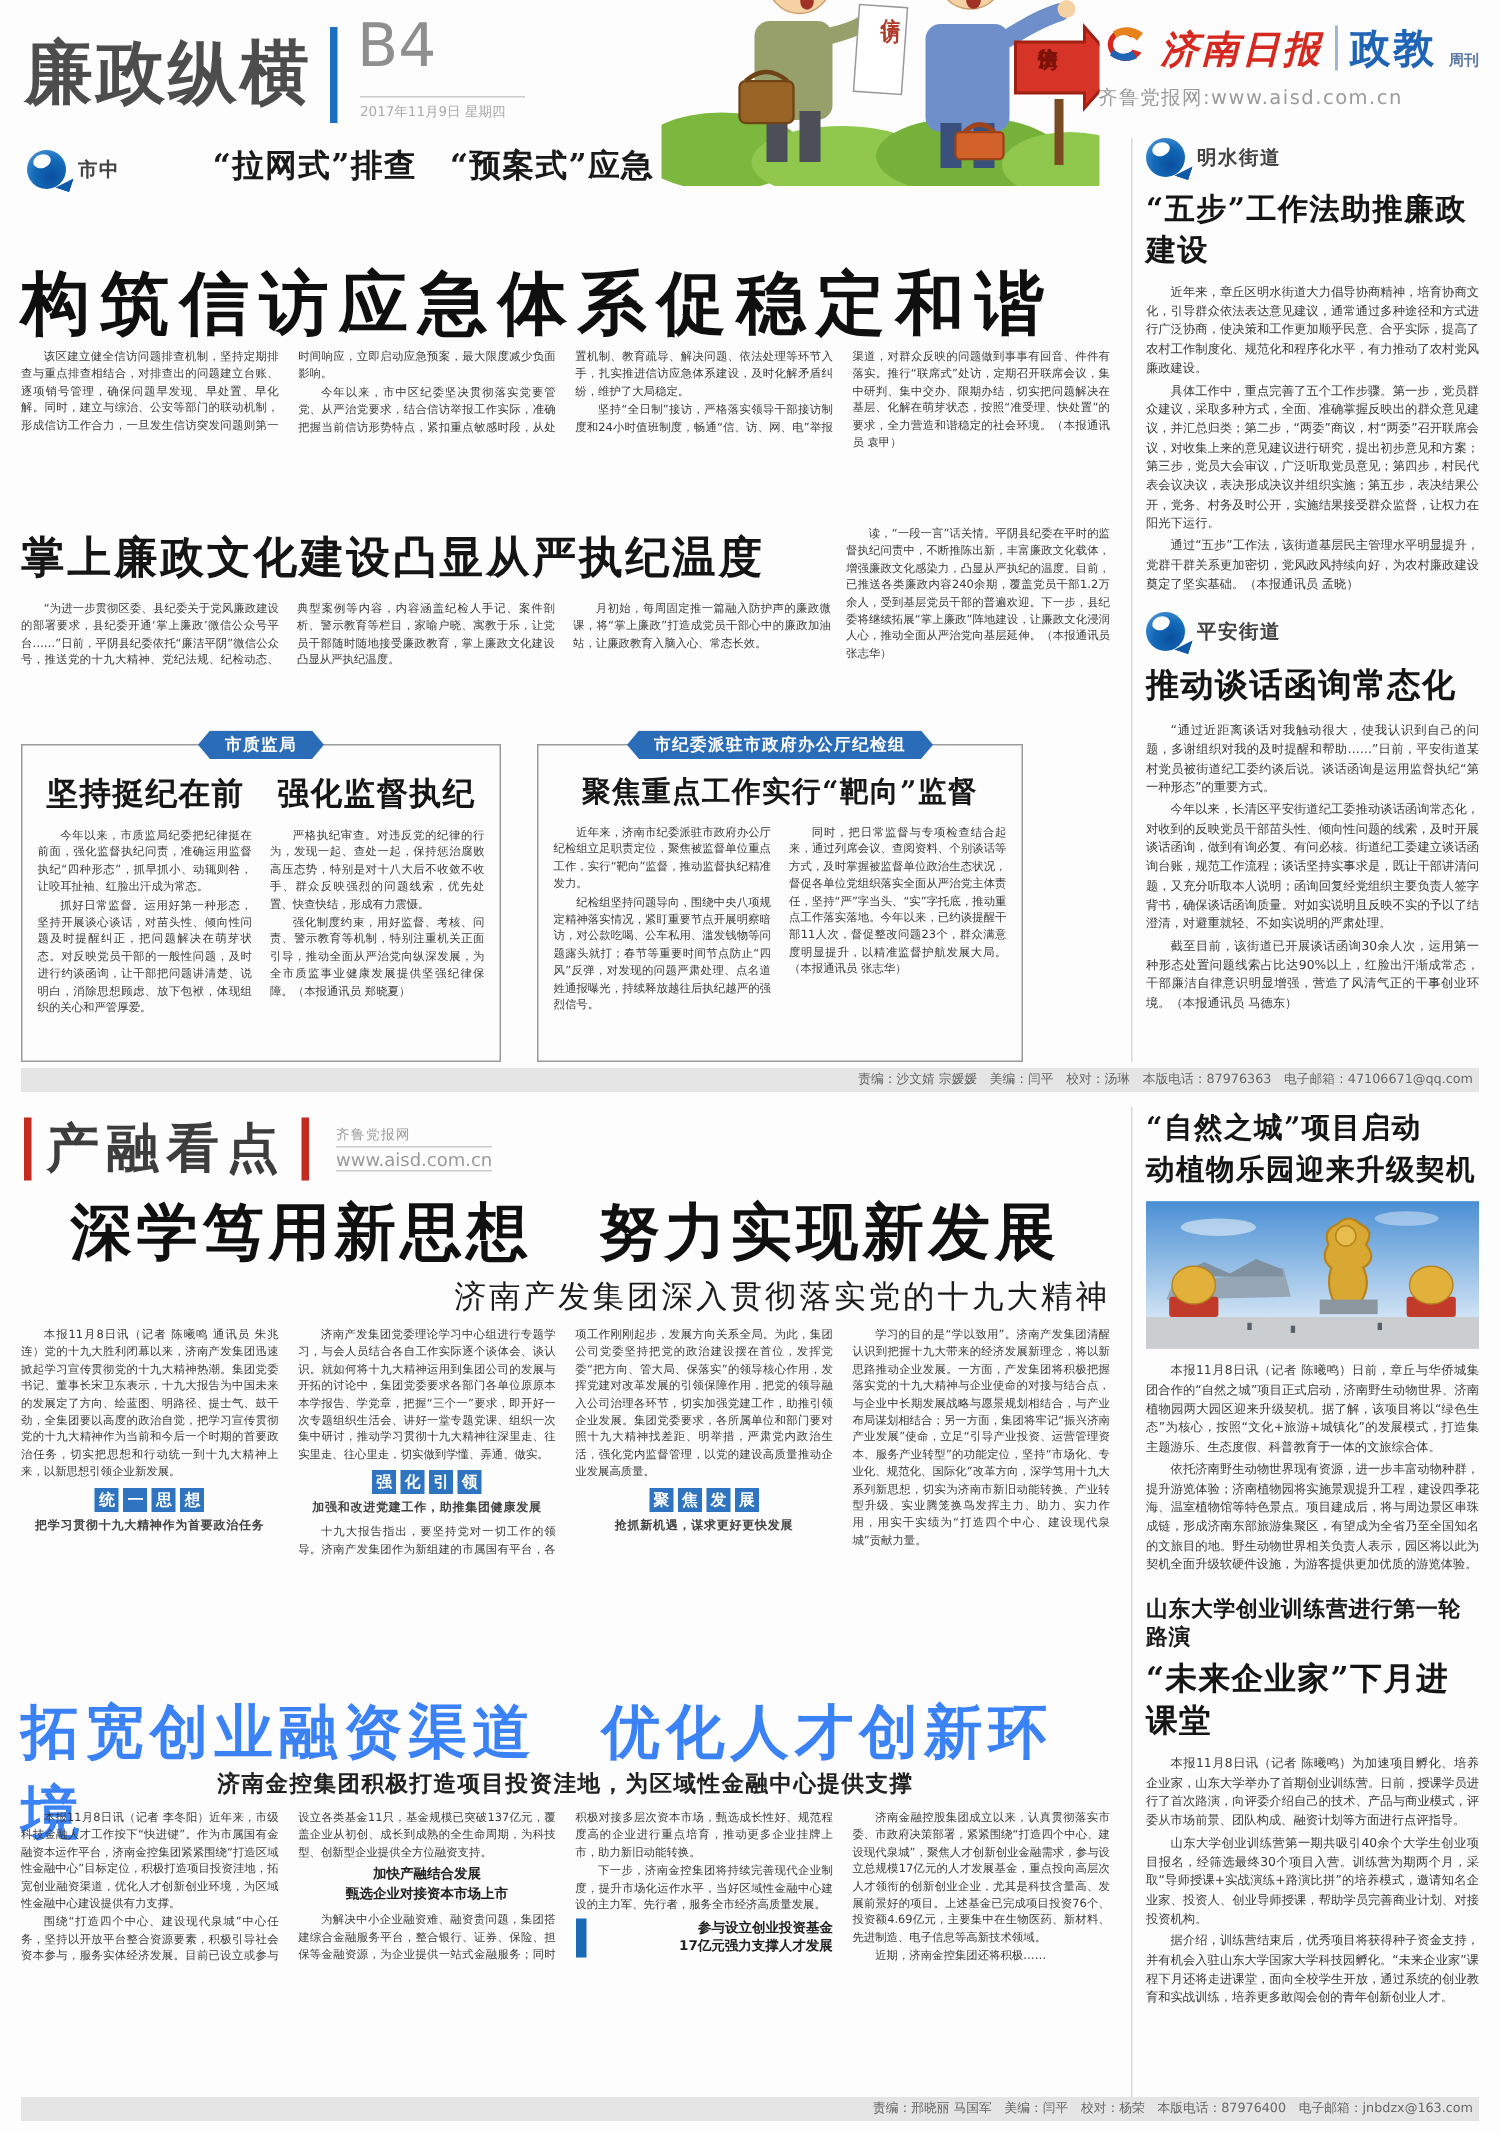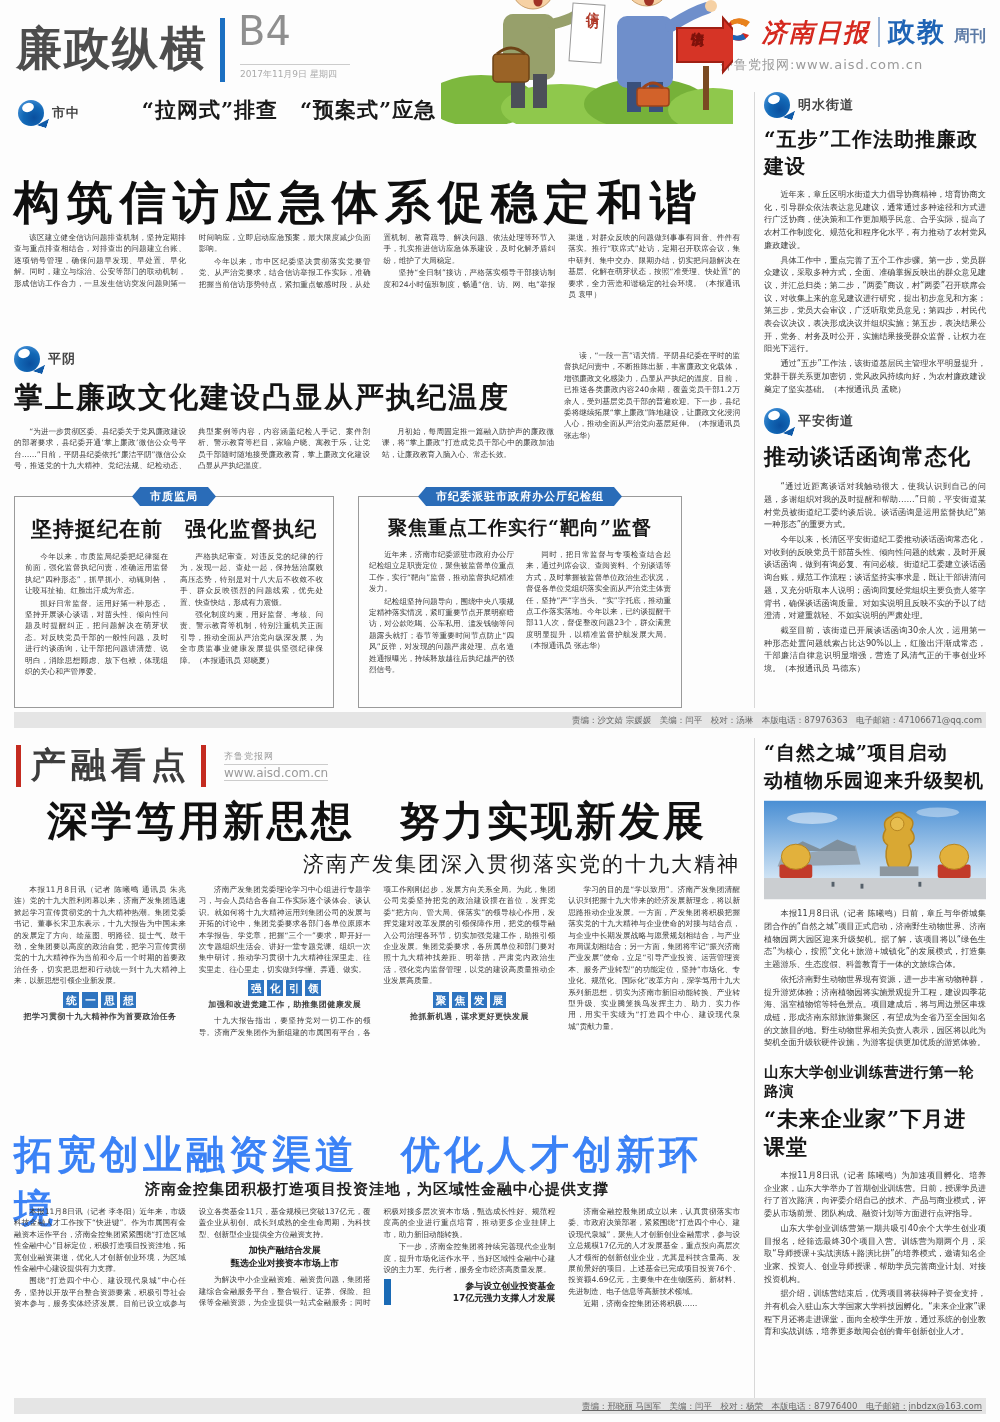--- a/index.html
+++ b/index.html
@@ -9,21 +9,21 @@
   .masthead{position:absolute;top:6px;left:14px;right:14px;height:84px;}
   .brand{position:absolute;left:2px;top:12px;font-size:46px;font-weight:900;color:#4d4d4d;letter-spacing:2px;}
   .mast-vbar{position:absolute;left:206px;top:12px;width:5px;height:64px;background:#1c70c2;}
   .pageno{position:absolute;left:224px;top:2px;font-size:40px;color:#8f8f8f;}
   .dateline{position:absolute;left:226px;top:58px;font-size:9px;color:#aaa;border-top:1px solid #ccc;padding-top:3px;width:110px;}
   .mast-right{position:absolute;right:0;top:8px;text-align:left;}
   .logo-row{display:flex;align-items:center;justify-content:flex-end;gap:8px;}
   .paper-name{color:#d5281e;font-weight:900;font-size:25px;font-style:italic;letter-spacing:2px;}
   .logo-div{width:2px;height:30px;background:#9fb6d6;}
   .edition{color:#1f64b5;font-weight:900;font-size:27px;letter-spacing:2px;}
-  .edition-suffix{color:#5b7aa6;font-size:16px;font-weight:bold;align-self:flex-end;margin-bottom:3px;}
+  .edition-suffix{color:#5b7aa6;font-size:10px;font-weight:bold;align-self:flex-end;margin-bottom:3px;}
   .site-line{margin-top:6px;font-size:13px;color:#9a9a9a;letter-spacing:1px;}
   
   .ball{position:relative;display:inline-block;width:26px;height:26px;border-radius:50%;
         background:radial-gradient(circle at 62% 68%, #0a4f9e 0%, #1268b6 45%, #3c8ad2 78%, #6aaae2 100%);
         vertical-align:middle;flex:none;}
   .ball::before{content:'';position:absolute;left:4px;top:3px;width:12px;height:9px;border-radius:50%;background:#fff;transform:rotate(-18deg);}
   .ball::after{content:'';position:absolute;right:-4px;bottom:-1px;width:10px;height:10px;background:#0f5aa8;clip-path:polygon(100% 0,100% 100%,0 100%);transform:rotate(18deg);}
   .region-row{display:flex;align-items:center;gap:8px;}
   .region-label{font-size:13px;font-weight:bold;color:#444;letter-spacing:1px;}
   .bt{font-size:7.6px;line-height:1.5;color:#3a3a3a;text-align:justify;}
@@ -165,24 +165,20 @@
     </div>
     <div class="headline1">构筑信访应急体系促稳定和谐</div>
     <div class="body1 bt">
         <p>该区建立健全信访问题排查机制，坚持定期排查与重点排查相结合，对排查出的问题建立台账、逐项销号管理，确保问题早发现、早处置、早化解。同时，建立与综治、公安等部门的联动机制，形成信访工作合力，一旦发生信访突发问题则第一时间响应，立即启动应急预案，最大限度减少负面影响。</p>
         <p>今年以来，市中区纪委坚决贯彻落实党要管党、从严治党要求，结合信访举报工作实际，准确把握当前信访形势特点，紧扣重点敏感时段，从处置机制、教育疏导、解决问题、依法处理等环节入手，扎实推进信访应急体系建设，及时化解矛盾纠纷，维护了大局稳定。</p>
         <p>坚持“全日制”接访，严格落实领导干部接访制度和24小时值班制度，畅通“信、访、网、电”举报渠道，对群众反映的问题做到事事有回音、件件有落实。推行“联席式”处访，定期召开联席会议，集中研判、集中交办、限期办结，切实把问题解决在基层、化解在萌芽状态，按照“准受理、快处置”的要求，全力营造和谐稳定的社会环境。（本报通讯员 袁甲）</p>
       </div>
 
     <div class="pingyin">
       <div class="py-main">
-        <div class="region-row">
-          <span class="ball"></span>
-          <span class="region-label">平阴</span>
-        </div>
         <div class="py-head serif">掌上廉政文化建设凸显从严执纪温度</div>
         <div class="py-body bt">
             <p>“为进一步贯彻区委、县纪委关于党风廉政建设的部署要求，县纪委开通‘掌上廉政’微信公众号平台……”日前，平阴县纪委依托“廉洁平阴”微信公众号，推送党的十九大精神、党纪法规、纪检动态、典型案例等内容，内容涵盖纪检人手记、案件剖析、警示教育等栏目，家喻户晓、寓教于乐，让党员干部随时随地接受廉政教育，掌上廉政文化建设凸显从严执纪温度。</p>
             <p>月初始，每周固定推一篇融入防护声的廉政微课，将“掌上廉政”打造成党员干部心中的廉政加油站，让廉政教育入脑入心、常态长效。</p>
           </div>
       </div>
       <div class="py-side bt">
           <p>读，“一段一言”话关情。平阴县纪委在平时的监督执纪问责中，不断推陈出新，丰富廉政文化载体，增强廉政文化感染力，凸显从严执纪的温度。目前，已推送各类廉政内容240余期，覆盖党员干部1.2万余人，受到基层党员干部的普遍欢迎。下一步，县纪委将继续拓展“掌上廉政”阵地建设，让廉政文化浸润人心，推动全面从严治党向基层延伸。（本报通讯员 张志华）</p>
         </div>
     </div>
@@ -342,13 +338,13 @@
     <div class="sdu-kicker">山东大学创业训练营进行第一轮路演</div>
     <div class="sdu-head serif">“未来企业家”下月进课堂</div>
     <div class="bt-lg">
         <p>本报11月8日讯（记者 陈曦鸣）为加速项目孵化、培养企业家，山东大学举办了首期创业训练营。日前，授课学员进行了首次路演，向评委介绍自己的技术、产品与商业模式，评委从市场前景、团队构成、融资计划等方面进行点评指导。</p>
         <p>山东大学创业训练营第一期共吸引40余个大学生创业项目报名，经筛选最终30个项目入营。训练营为期两个月，采取“导师授课+实战演练+路演比拼”的培养模式，邀请知名企业家、投资人、创业导师授课，帮助学员完善商业计划、对接投资机构。</p>
         <p>据介绍，训练营结束后，优秀项目将获得种子资金支持，并有机会入驻山东大学国家大学科技园孵化。“未来企业家”课程下月还将走进课堂，面向全校学生开放，通过系统的创业教育和实战训练，培养更多敢闯会创的青年创新创业人才。</p>
       </div>
   </div>
 </div>
 
-<div class="rule-bar" style="top:1398px;text-decoration:underline;">责编：邢晓丽 马国军　美编：闫平　校对：杨荣　本版电话：87976400　电子邮箱：jnbdzx@163.com</div>
+<div class="rule-bar" style="top:1398px;">责编：邢晓丽 马国军　美编：闫平　校对：杨荣　本版电话：87976400　电子邮箱：jnbdzx@163.com</div>
 
 </body></html>

